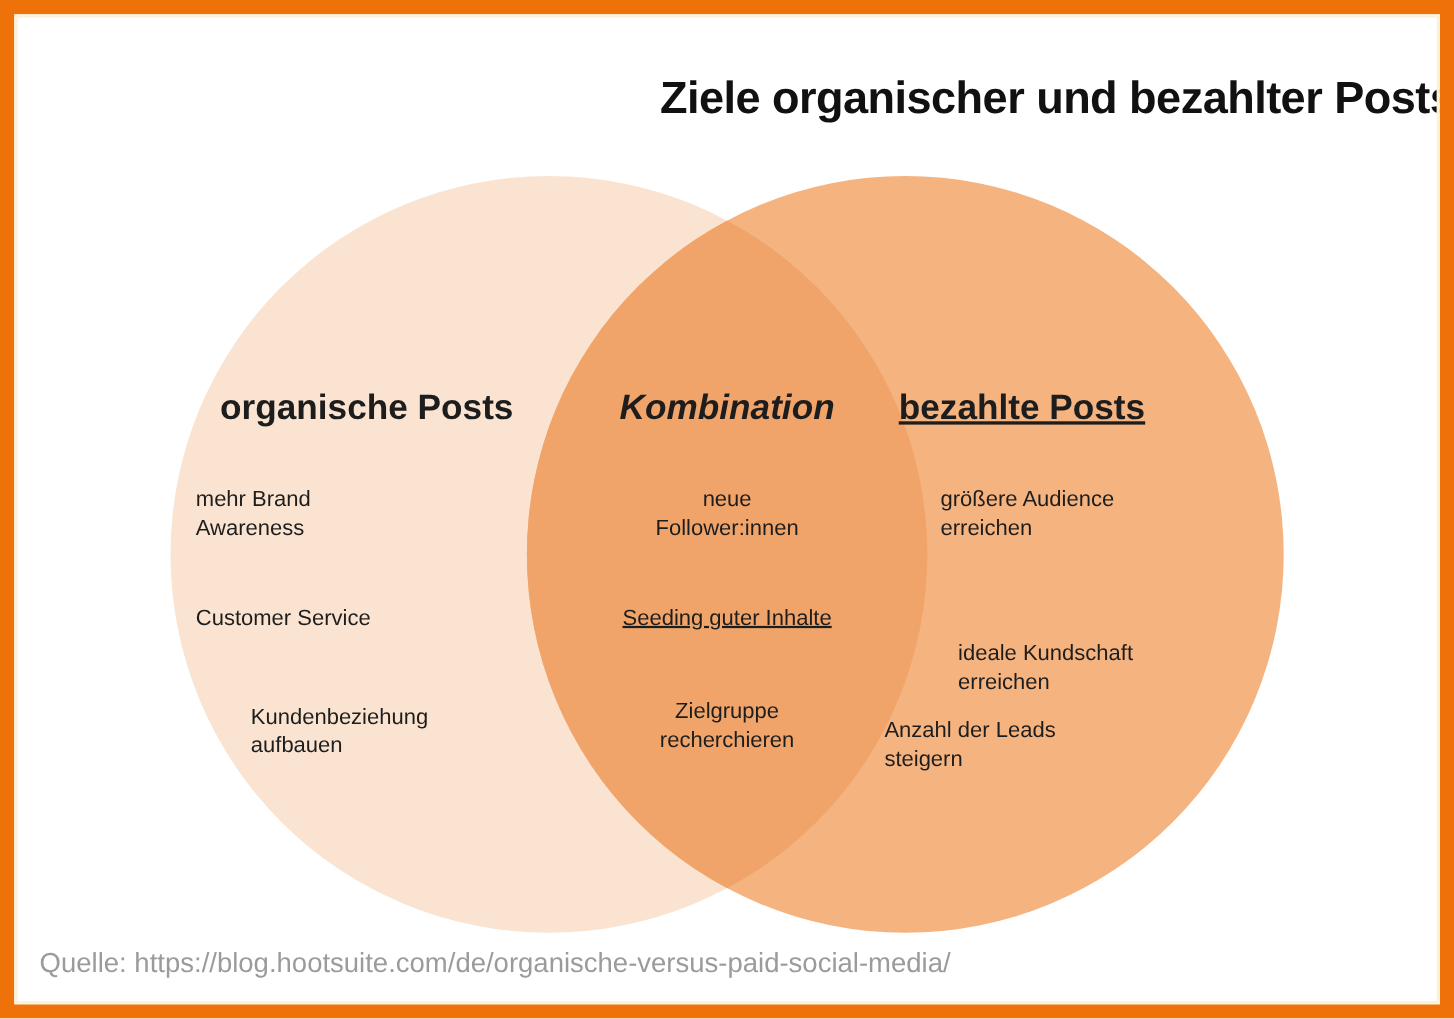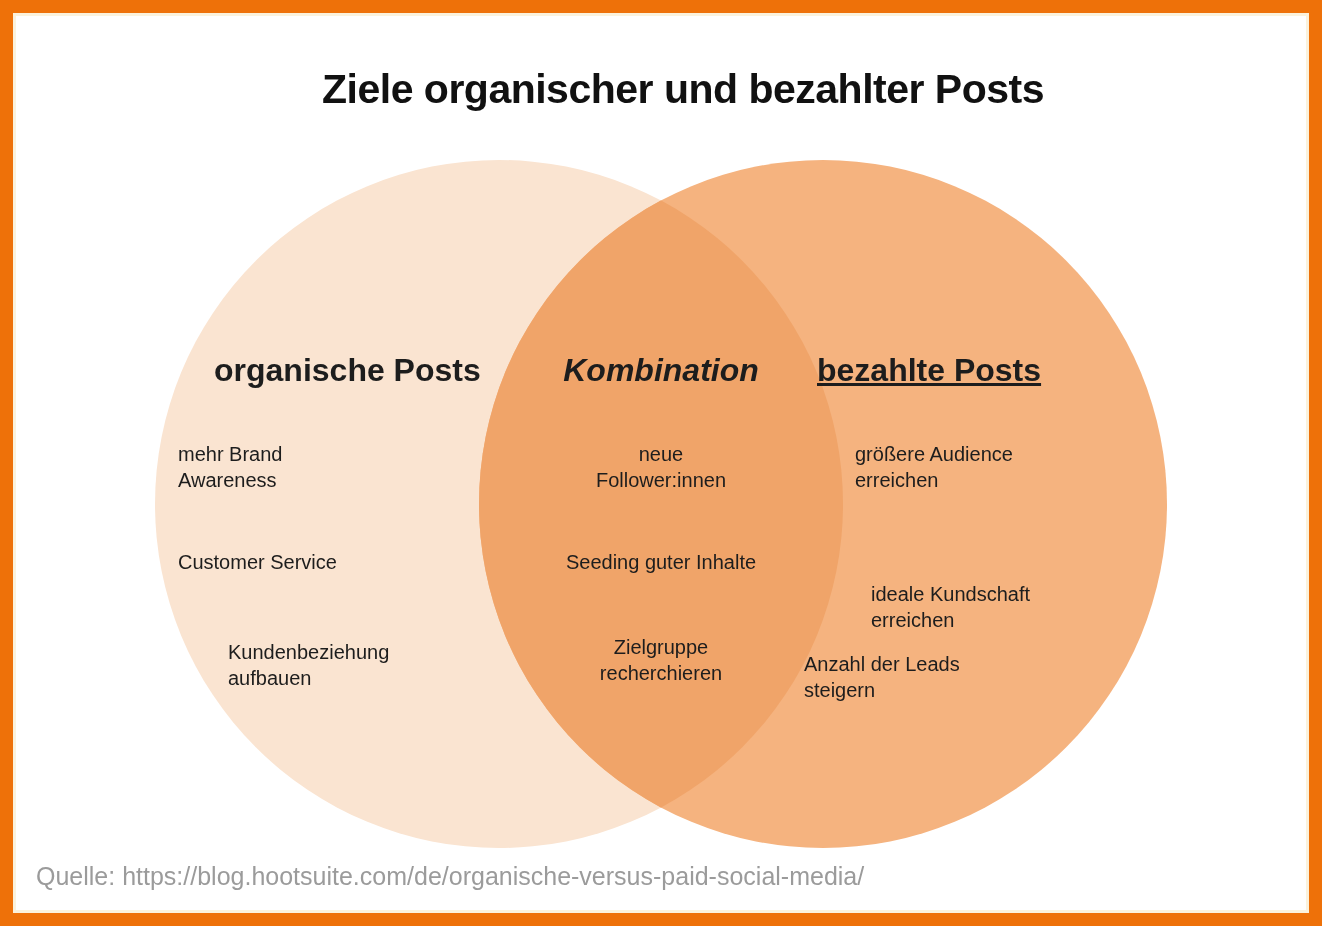--- a/index.html
+++ b/index.html
@@ -20,21 +20,21 @@
   .frame-inner-line {
     position: absolute; inset: 13px;
     border: 3px solid #FBF2DC;
     box-sizing: border-box;
     pointer-events: none;
     z-index: 5;
   }
   .venn-svg { position: absolute; left: 0; top: 0; }
   .page-title {
     position: absolute; left: 0; right: 0; top: 66px;
-    text-align: center;
+    text-align: right;
     font-size: 41px; font-weight: 700;
     letter-spacing: -0.5px;
     color: #111111;
     z-index: 2;
     margin-left: 44px;
   }
   .vtext {
     position: absolute;
     z-index: 2;
     font-size: 20px;
@@ -63,31 +63,31 @@
   <g clip-path="url(#leftCircleClip)">
     <circle cx="823" cy="504" r="344" fill="#F0A469"></circle>
   </g>
 </svg>
 
 <div class="frame-border"></div>
 <div class="frame-inner-line"></div>
 
 <div class="page-title">Ziele organischer und bezahlter Posts</div>
 
-<div class="vtext vhead" style="left:214px; top:350px;">organische Posts</div>
+<div class="vtext vhead" style="left:200px; top:350px;">organische Posts</div>
 <div class="vtext" style="left:178px; top:442px;">mehr Brand
 Awareness</div>
 <div class="vtext" style="left:178px; top:550px;">Customer Service</div>
 <div class="vtext" style="left:228px; top:640px;">Kundenbeziehung
 aufbauen</div>
 
 <div class="vtext vhead mid-col" style="top:350px;font-style:italic;">Kombination</div>
 <div class="vtext mid-col" style="top:442px;">neue
 Follower:innen</div>
-<div class="vtext mid-col" style="top:550px;">Seeding guter Inhalte</div>
+<div class="vtext mid-col" style="top:550px;text-decoration:underline;">Seeding guter Inhalte</div>
 <div class="vtext mid-col" style="top:635px;">Zielgruppe
 recherchieren</div>
 
 <div class="vtext vhead" style="left:817px; top:350px;text-decoration:underline;">bezahlte Posts</div>
 <div class="vtext" style="left:855px; top:442px;">größere Audience
 erreichen</div>
 <div class="vtext" style="left:855px; top:582px;margin-left:16px;">ideale Kundschaft
 erreichen</div>
 <div class="vtext" style="left:804px; top:652px;">Anzahl der Leads
 steigern</div>

